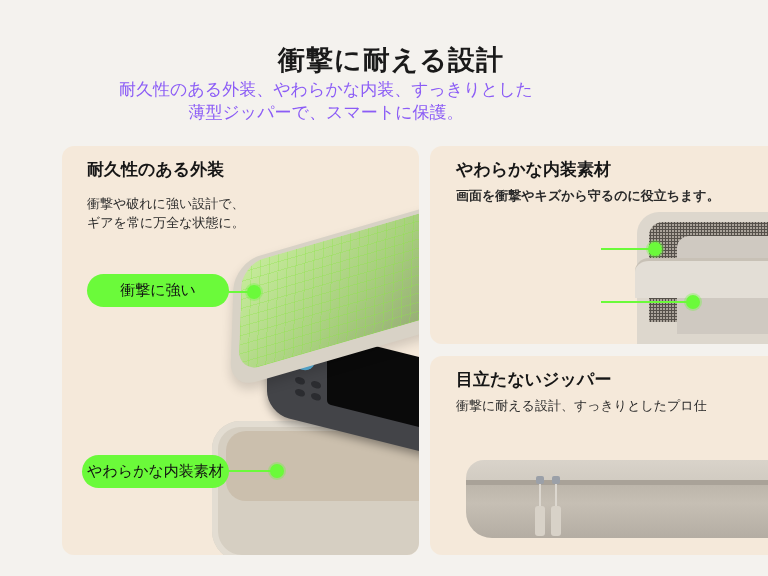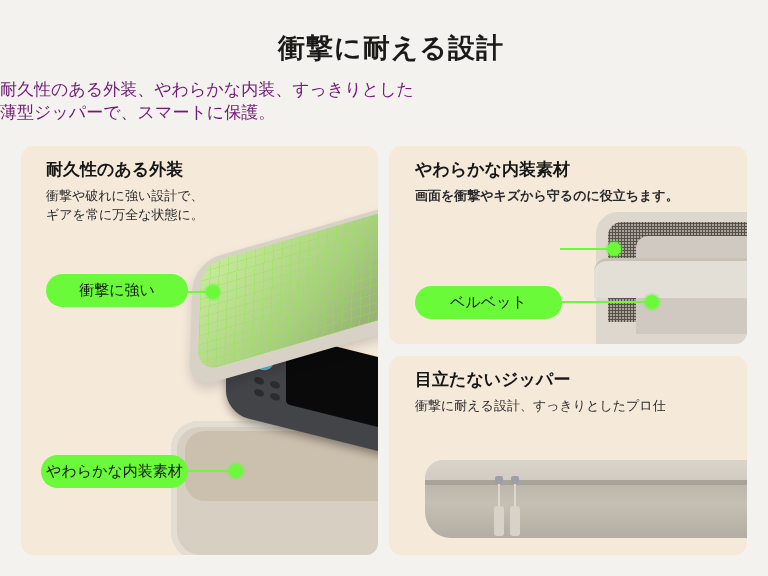--- a/index.html
+++ b/index.html
@@ -4,29 +4,29 @@
 <style>
   * { box-sizing: border-box; margin: 0; padding: 0; }
   html, body { width: 768px; height: 576px; overflow: hidden; }
   body {
     background: #f4f2ee;
     font-family: "DejaVu Sans", "Liberation Sans", sans-serif;
     color: #1a1a1a;
     position: relative;
   }
   .headline {
-    position: absolute; left: 0; top: 30px; width: 768px;
+    position: absolute; left: 0; top: 42px; width: 768px;
     text-align: center; font-size: 27px; font-weight: bold; letter-spacing: 1px; padding-left: 14px;
   }
   .subline {
     position: absolute; left: 0; top: 78px; width: 652px;
-    font-size: 17px; line-height: 23px; color: #701a75;
+    text-align: center; font-size: 17px; line-height: 23px; color: #8b5cf6;
   }
   .card {
-    position: absolute; background: #f5e9da; border-radius: 12px; overflow: hidden;
+    position: absolute; background: #f5e9da; border-radius: 12px; overflow: hidden; margin-left: 41px;
   }
   .card-left { left: 21px; top: 146px; width: 357px; height: 409px; }
   .card-tr { left: 389px; top: 146px; width: 358px; height: 198px; }
   .card-br { left: 389px; top: 356px; width: 358px; height: 199px; }
   .card-title {
     position: absolute; font-size: 17px; font-weight: bold; color: #161616;
   }
   .card-desc {
     position: absolute; font-size: 13px; line-height: 19px; color: #2a2a2a;
   }
@@ -124,21 +124,21 @@
 <body>
 
 <div class="headline">衝撃に耐える設計</div>
 <div class="subline">
   <div>耐久性のある外装、やわらかな内装、すっきりとした</div>
   <div>薄型ジッパーで、スマートに保護。</div>
 </div>
 
 <div class="card card-left">
   <div class="card-title" style="left:25px;top:12px;">耐久性のある外装</div>
-  <div class="card-desc" style="left:25px;top:40px;">
+  <div class="card-desc" style="left:25px;top:48px;">
     <div>衝撃や破れに強い設計で、</div>
     <div>ギアを常に万全な状態に。</div>
   </div>
 
   <div class="tray">
     <div class="tray-inner"></div>
   </div>
   <div class="console">
     <div class="console-screen"></div>
     <div class="stick"></div>
@@ -166,21 +166,20 @@
 
   <div class="mesh-case">
     <div class="mesh"></div>
     <div class="velvet"></div>
   </div>
   <div class="case-bottom"></div>
 
   <div class="leader" style="left:171px;top:102px;width:48px;"></div>
   <div class="dot" style="left:218px;top:96px;"></div>
 
-  <div class="pill" style="left:26px;top:140px;width:147px;">ベルベット</div>
   <div class="leader" style="left:171px;top:155px;width:86px;"></div>
   <div class="dot" style="left:256px;top:149px;"></div>
 </div>
 
 <div class="card card-br">
   <div class="card-title" style="left:26px;top:12px;">目立たないジッパー</div>
   <div class="card-desc" style="left:26px;top:40px;">
     <div>衝撃に耐える設計、すっきりとしたプロ仕</div>
   </div>
 

